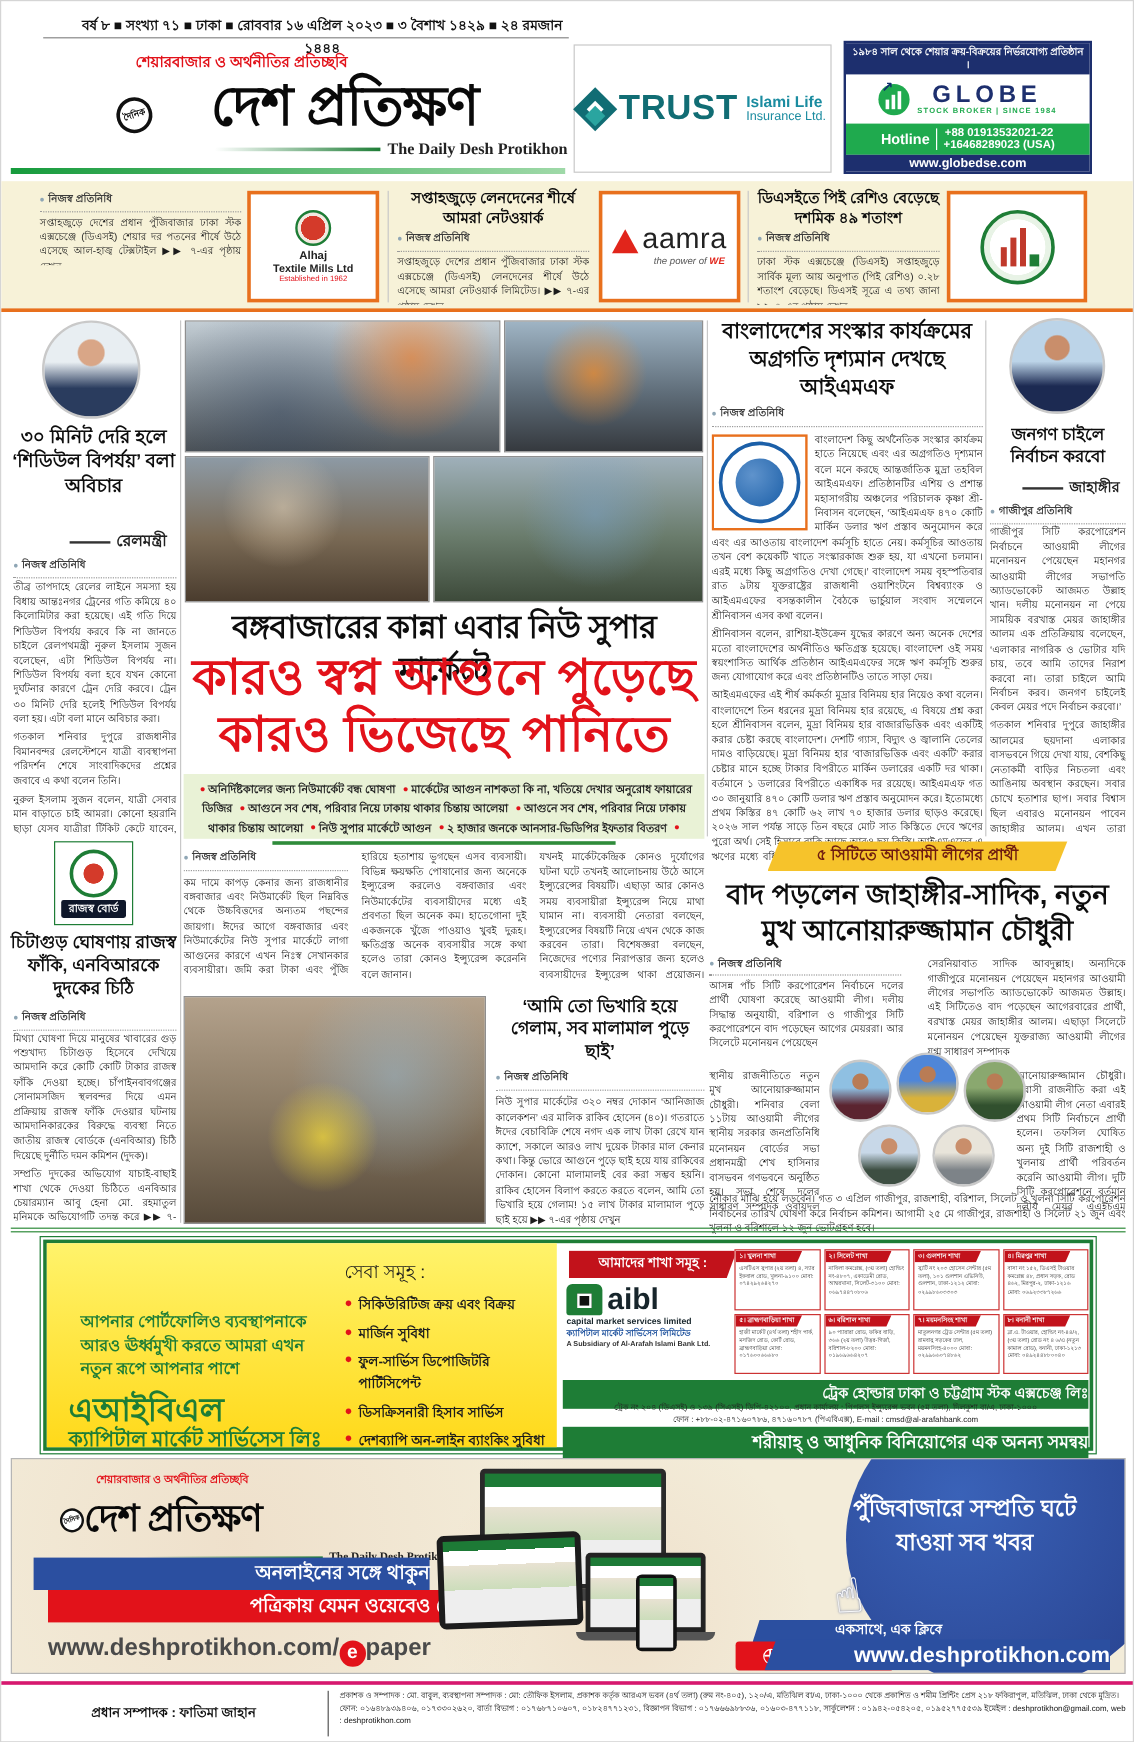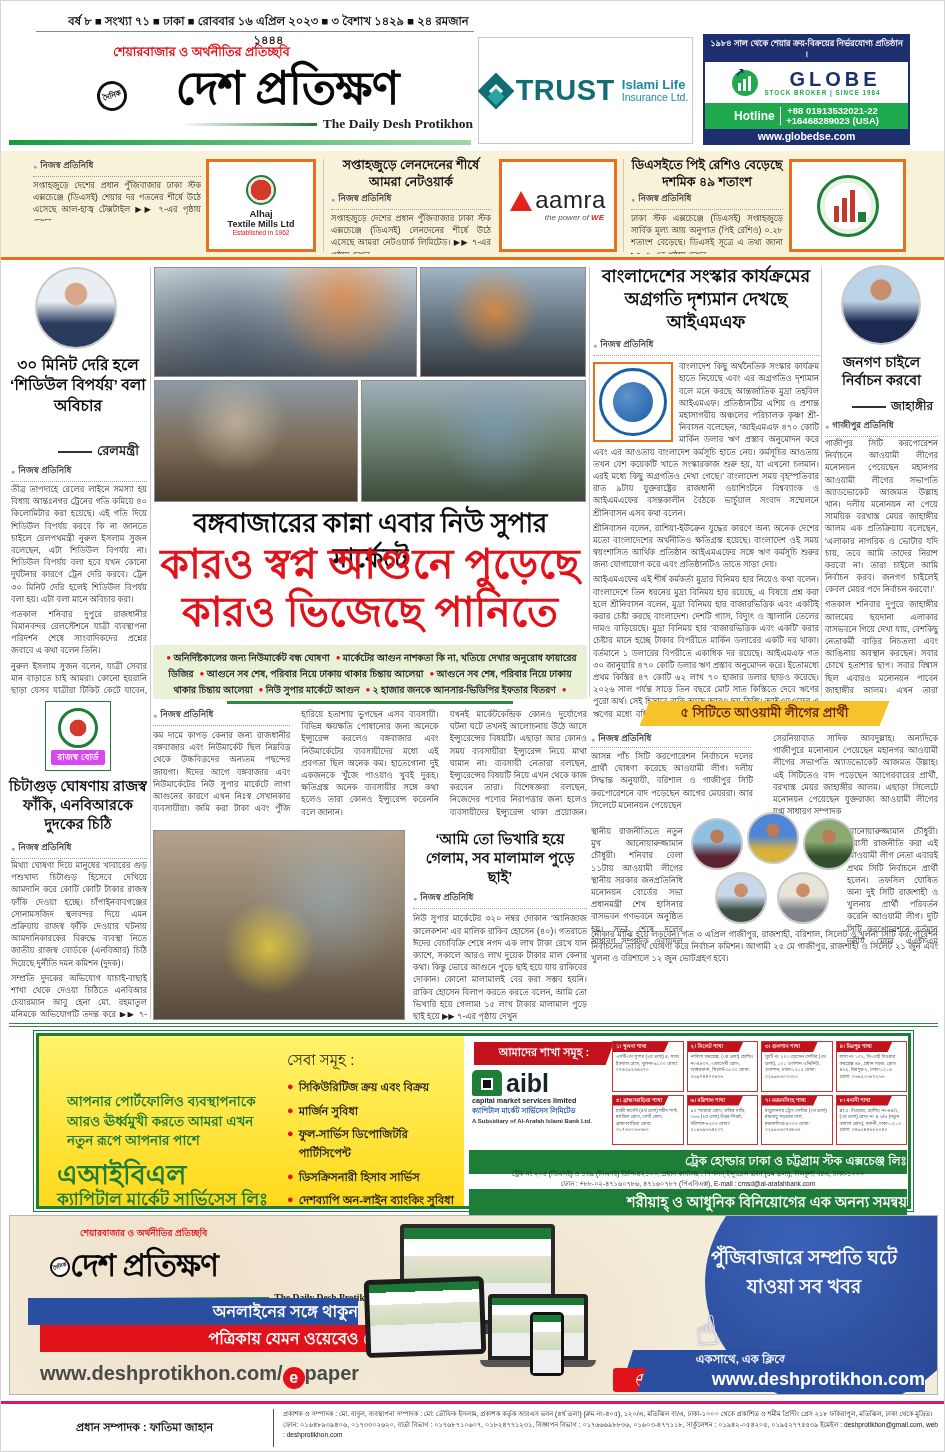--- a/index.html
+++ b/index.html
@@ -73,21 +73,21 @@
 
   <div class="abs" style="left:702px;top:33px;width:207px;height:111px;border:2px solid var(--c-navy);background:#fff">
     <div style="background:var(--c-navy);color:#fff;font-size:8.3px;font-weight:bold;text-align:center;padding:2px 4px;line-height:1.35;height:26px">১৯৮৪ সাল থেকে শেয়ার ক্রয়-বিক্রয়ের নির্ভরযোগ্য প্রতিষ্ঠান ।</div>
     <div style="height:41px;display:flex;align-items:center;justify-content:center;gap:6px">
       <span style="width:26px;height:26px;border-radius:50%;background:#1faa4e;position:relative;display:inline-block">
         <span style="position:absolute;left:6px;bottom:5px;width:3px;height:8px;background:#fff"></span>
         <span style="position:absolute;left:11px;bottom:5px;width:3px;height:12px;background:#fff"></span>
         <span style="position:absolute;left:16px;bottom:5px;width:3px;height:15px;background:#fff"></span>
         <span style="position:absolute;left:2px;top:-4px;font-size:12px;color:#10306e;font-weight:bold">↗</span>
       </span>
-      <span style="display:inline-block;text-align:right">
+      <span style="display:inline-block;text-align:center">
         <span style="display:block;font-size:20px;font-weight:bold;color:var(--c-navy);letter-spacing:4px;line-height:1">GLOBE</span>
         <span style="display:block;font-size:6.3px;font-weight:bold;color:#1faa4e;letter-spacing:1px">STOCK BROKER   |   SINCE 1984</span>
       </span>
     </div>
     <div style="background:#1faa4e;height:26px;display:flex;align-items:center;justify-content:center;gap:5px;color:#fff">
       <span style="font-size:12px;font-weight:bold">Hotline</span>
       <span style="width:1.5px;height:18px;background:#fff"></span>
       <span style="text-align:center;line-height:1.1">
         <span style="display:block;font-size:9.5px;font-weight:bold">+88 01913532021-22</span>
         <span style="display:block;font-size:9.5px;font-weight:bold">+16468289023 (USA)</span>
@@ -171,21 +171,21 @@
     <div class="dr"></div>
   </div>
   <div class="abs bt" style="left:10px;top:482px;width:136px;height:214px">
     <p>তীব্র তাপদাহে রেলের লাইনে সমস্যা হয় বিধায় আন্তঃনগর ট্রেনের গতি কমিয়ে ৪০ কিলোমিটার করা হয়েছে। এই গতি দিয়ে শিডিউল বিপর্যয় করবে কি না জানতে চাইলে রেলপথমন্ত্রী নুরুল ইসলাম সুজন বলেছেন, এটা শিডিউল বিপর্যয় না। শিডিউল বিপর্যয় বলা হবে যখন কোনো দুর্ঘটনার কারণে ট্রেন দেরি করবে। ট্রেন ৩০ মিনিট দেরি হলেই শিডিউল বিপর্যয় বলা হয়। এটা বলা মানে অবিচার করা।</p>
       <p>গতকাল শনিবার দুপুরে রাজধানীর বিমানবন্দর রেলস্টেশনে যাত্রী ব্যবস্থাপনা পরিদর্শন শেষে সাংবাদিকদের প্রশ্নের জবাবে এ কথা বলেন তিনি।</p>
       <p>নুরুল ইসলাম সুজন বলেন, যাত্রী সেবার মান বাড়াতে চাই আমরা। কোনো হয়রানি ছাড়া যেসব যাত্রীরা টিকিট কেটে যাবেন, তারা যেন নিরাপদে ও স্বাচ্ছন্দ্যে যেতে পারে সেই চেষ্টা করে যাচ্ছি। অতীতের যে অভিজ্ঞতা, সেটা যেন সামনের দিনে গল্পের মতো শোনা যায় সেই চেষ্টা করা হচ্ছে।  ▶▶ ৭-এর পৃষ্ঠায় দেখুন</p>
   </div>
 
   <div class="abs" style="left:44px;top:700px;width:66px;height:70px;border:1px solid #1e7d36;background:#fff;display:flex;flex-direction:column;align-items:center;justify-content:center;gap:2px">
     <span style="width:40px;height:40px;border-radius:50%;border:3px solid #1e7d36;background:radial-gradient(circle at 50% 50%,#d43a2a 34%,#fff 36%)"></span>
-    <span style="background:#d946ef;color:#fff;font-size:9px;font-weight:bold;padding:0 6px;border-radius:2px">রাজস্ব বোর্ড</span>
+    <span style="background:#0f172a;color:#fff;font-size:9px;font-weight:bold;padding:0 6px;border-radius:2px">রাজস্ব বোর্ড</span>
   </div>
   <div class="abs hl" style="left:8px;top:776px;width:138px;font-size:14.5px">চিটাগুড় ঘোষণায় রাজস্ব ফাঁকি, এনবিআরকে দুদকের চিঠি</div>
   <div class="abs" style="left:10px;top:840px;width:136px">
     <div class="by">
         <span class="dot">●</span>
         <span>নিজস্ব প্রতিনিধি</span>
       </div>
     <div class="dr"></div>
   </div>
   <div class="abs bt" style="left:10px;top:858px;width:136px;height:158px">
@@ -270,20 +270,21 @@
       </div>
     <div class="dr"></div>
   </div>
   <div class="abs bt" style="left:824px;top:436px;width:113px;height:258px">
     <p>গাজীপুর সিটি করপোরেশন নির্বাচনে আওয়ামী লীগের মনোনয়ন পেয়েছেন মহানগর আওয়ামী লীগের সভাপতি অ্যাডভোকেট আজমত উল্লাহ খান। দলীয় মনোনয়ন না পেয়ে সাময়িক বরখাস্ত মেয়র জাহাঙ্গীর আলম এক প্রতিক্রিয়ায় বলেছেন, ‘এলাকার নাগরিক ও ভোটার যদি চায়, তবে আমি তাদের নিরাশ করবো না। তারা চাইলে আমি নির্বাচন করব। জনগণ চাইলেই কেবল মেয়র পদে নির্বাচন করবো।’</p>
       <p>গতকাল শনিবার দুপুরে জাহাঙ্গীর আলমের ছয়দানা এলাকার বাসভবনে গিয়ে দেখা যায়, বেশকিছু নেতাকর্মী বাড়ির নিচতলা এবং আঙিনায় অবস্থান করছেন। সবার চোখে হতাশার ছাপ। সবার বিশ্বাস ছিল এবারও মনোনয়ন পাবেন জাহাঙ্গীর আলম। এখন তারা জাহাঙ্গীরের সিদ্ধান্তের অপেক্ষায় রয়েছেন। আসন্ন গাজীপুর সিটি করপোরেশন নির্বাচনে মেয়র পদে আজমত উল্লাহ খান, জাহাঙ্গীর আলমসহ আওয়ামী লীগ ও এর সহযোগী  ▶▶ ৭-এর পৃষ্ঠায় দেখুন</p>
   </div>
 
   <div class="abs" style="left:590px;top:700px;width:347px">
     <div style="margin:0 auto;width:250px;background:var(--c-gold);color:#6e1b10;font-weight:bold;font-size:13px;text-align:center;padding:2px 0;clip-path:polygon(10px 0,100% 0,calc(100% - 10px) 100%,0 100%)">৫ সিটিতে আওয়ামী লীগের প্রার্থী</div>
+    <div class="hl" style="font-size:23px;margin-top:4px">বাদ পড়লেন জাহাঙ্গীর-সাদিক, নতুন মুখ আনোয়ারুজ্জামান চৌধুরী</div>
     <div style="position:relative;height:240px;margin-top:6px">
       <div class="by" style="position:absolute;left:0;top:0">
           <span class="dot">●</span>
           <span>নিজস্ব প্রতিনিধি</span>
         </div>
       <div class="dr" style="position:absolute;left:0;top:12px;width:160px"></div>
       <div class="bt abs" style="left:0;top:18px;width:162px;height:72px">আসন্ন পাঁচ সিটি করপোরেশন নির্বাচনে দলের প্রার্থী ঘোষণা করেছে আওয়ামী লীগ। দলীয় সিদ্ধান্ত অনুযায়ী, বরিশাল ও গাজীপুর সিটি করপোরেশনে বাদ পড়েছেন আগের মেয়ররা। আর সিলেটে মনোনয়ন পেয়েছেন</div>
       <div class="bt abs" style="left:182px;top:0;width:165px;height:90px">সেরনিয়াবাত সাদিক আবদুল্লাহ। অন্যদিকে গাজীপুরে মনোনয়ন পেয়েছেন মহানগর আওয়ামী লীগের সভাপতি অ্যাডভোকেট আজমত উল্লাহ। এই সিটিতেও বাদ পড়েছেন আগেরবারের প্রার্থী, বরখাস্ত মেয়র জাহাঙ্গীর আলম। এছাড়া সিলেটে মনোনয়ন পেয়েছেন যুক্তরাজ্য আওয়ামী লীগের যুগ্ম সাধারণ সম্পাদক</div>
       <div class="bt abs" style="left:0;top:93px;width:92px;height:118px">স্থানীয় রাজনীতিতে নতুন মুখ আনোয়ারুজ্জামান চৌধুরী। শনিবার বেলা ১১টায় আওয়ামী লীগের স্থানীয় সরকার জনপ্রতিনিধি মনোনয়ন বোর্ডের সভা প্রধানমন্ত্রী শেখ হাসিনার বাসভবন গণভবনে অনুষ্ঠিত হয়। সভা শেষে দলের সাধারণ সম্পাদক ওবায়দুল কাদের প্রার্থীদের নাম ঘোষণা করেন। এবার বরিশালে মনোনয়ন পেয়েছেন আবুল খায়ের আবদুল্লাহ ওরফে খোকন সেরনিয়াবাত। তিনি বর্তমান মেয়র সেরনিয়াবাত সাদিক আবদুল্লাহর আপন চাচা এবং বঙ্গবন্ধু শেখ মুজিবুর রহমানের আপন ভাগনে। এই সিটিতে দলীয় মনোনয়নের দৌড়ে চাচার কাছে হেরে বাদ পড়েছেন বর্তমান মেয়র</div>
       <div class="bt abs" style="left:256px;top:93px;width:91px;height:118px">আনোয়ারুজ্জামান চৌধুরী। প্রবাসী রাজনীতি করা এই আওয়ামী লীগ নেতা এবারই প্রথম সিটি নির্বাচনে প্রার্থী হলেন। তফসিল ঘোষিত অন্য দুই সিটি রাজশাহী ও খুলনায় প্রার্থী পরিবর্তন করেনি আওয়ামী লীগ। দুটি সিটি করপোরেশনে বর্তমান দলীয় মেয়র এএইচএম খায়রুজ্জামান লিটন এবং তালুকদার আব্দুল খালেকই</div>

